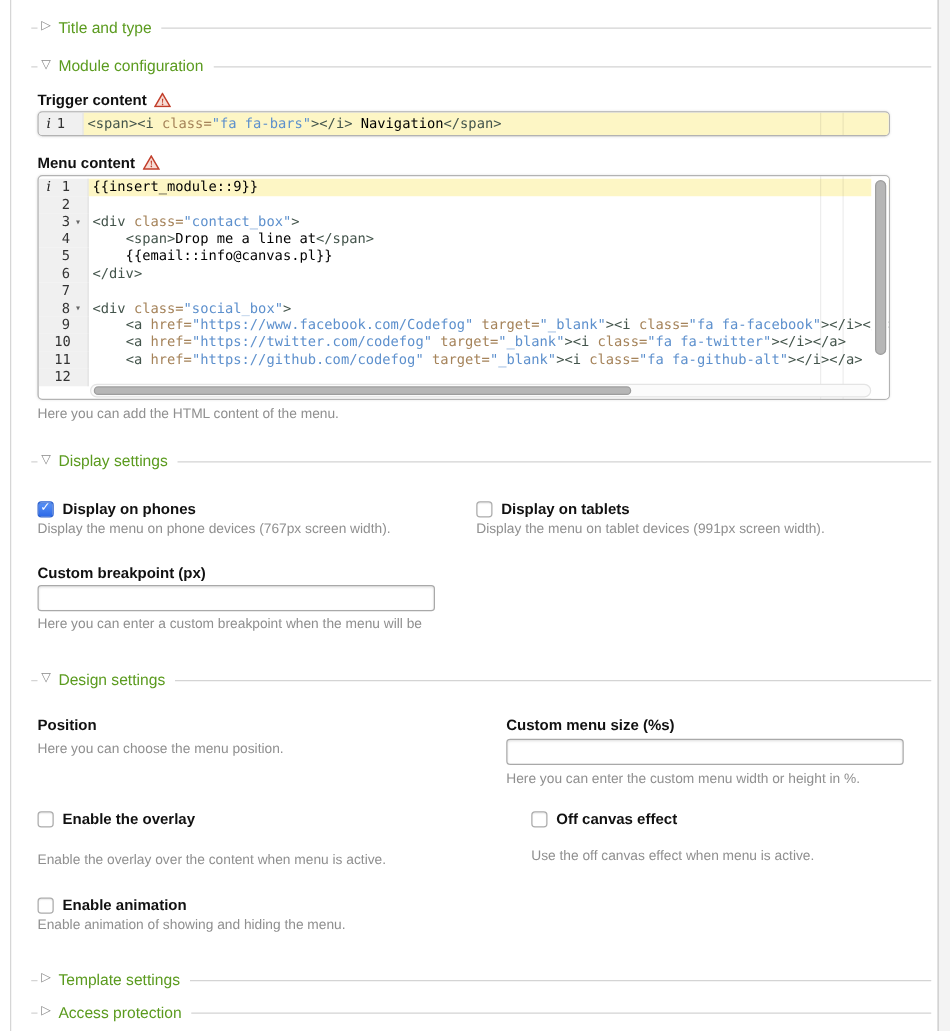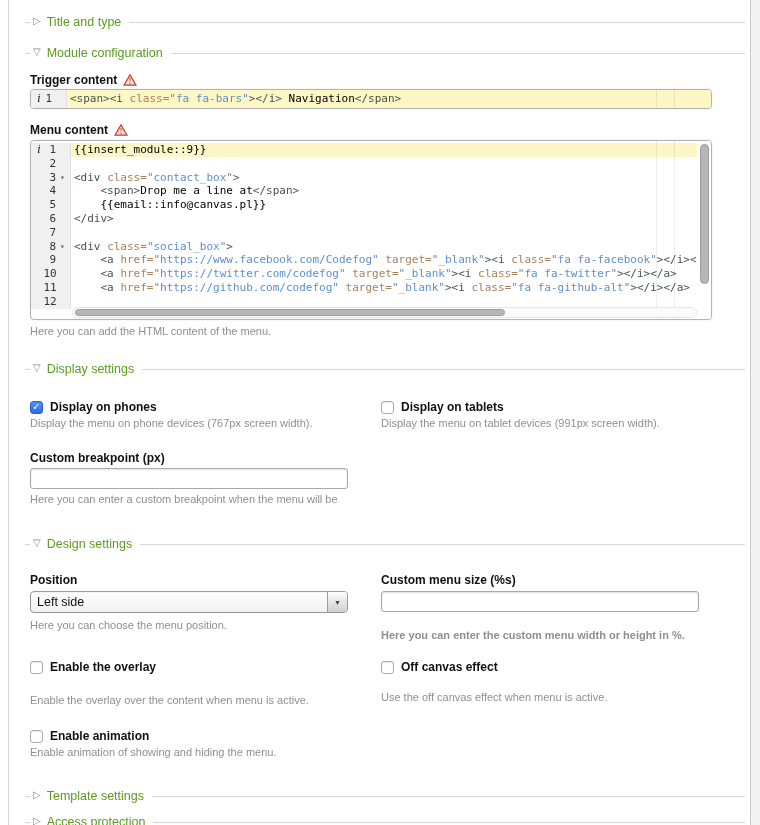--- a/index.html
+++ b/index.html
@@ -271,39 +271,33 @@
   <div class="help indent" style="margin-top:4px;">Here you can enter a custom breakpoint when the menu will be</div>
 
   
   <div class="legend" style="margin-top:30px;">
     <span class="pre-rule"></span>
     <span class="tri">▽</span>
     <span class="lab">Design settings</span>
     <span class="rule"></span>
   </div>
 
-  <div class="row2" style="margin-top:21px;">
+  <div class="row2" style="margin-top:21px;gap:24px;">
     <div class="col">
       <div class="fld-label">Position</div>
-      <div class="select" style="margin-top:4px;">
-        <span class="val">Left side</span>
-        <span class="btn">
-          <span>▼</span>
-        </span>
-      </div>
       <div class="help" style="margin-top:6px;">Here you can choose the menu position.</div>
     </div>
     <div class="col">
       <div class="fld-label">Custom menu size (%s)</div>
       <input class="text-input" type="text" style="margin-top: 4px;" value="">
-      <div class="help" style="margin-top:17px;font-weight:bold;">Here you can enter the custom menu width or height in %.</div>
-    </div>
-  </div>
-
-  <div class="row2" style="margin-top:18px;">
+      <div class="help" style="margin-top:5px;">Here you can enter the custom menu width or height in %.</div>
+    </div>
+  </div>
+
+  <div class="row2" style="margin-top:18px;justify-content:space-between;">
     <div class="col">
       <div class="cb-line">
         <span class="checkbox"></span>
         <span class="fld-label">Enable the overlay</span>
       </div>
       <div class="help" style="margin-top:20px;">Enable the overlay over the content when menu is active.</div>
     </div>
     <div class="col">
       <div class="cb-line">
         <span class="checkbox"></span>

